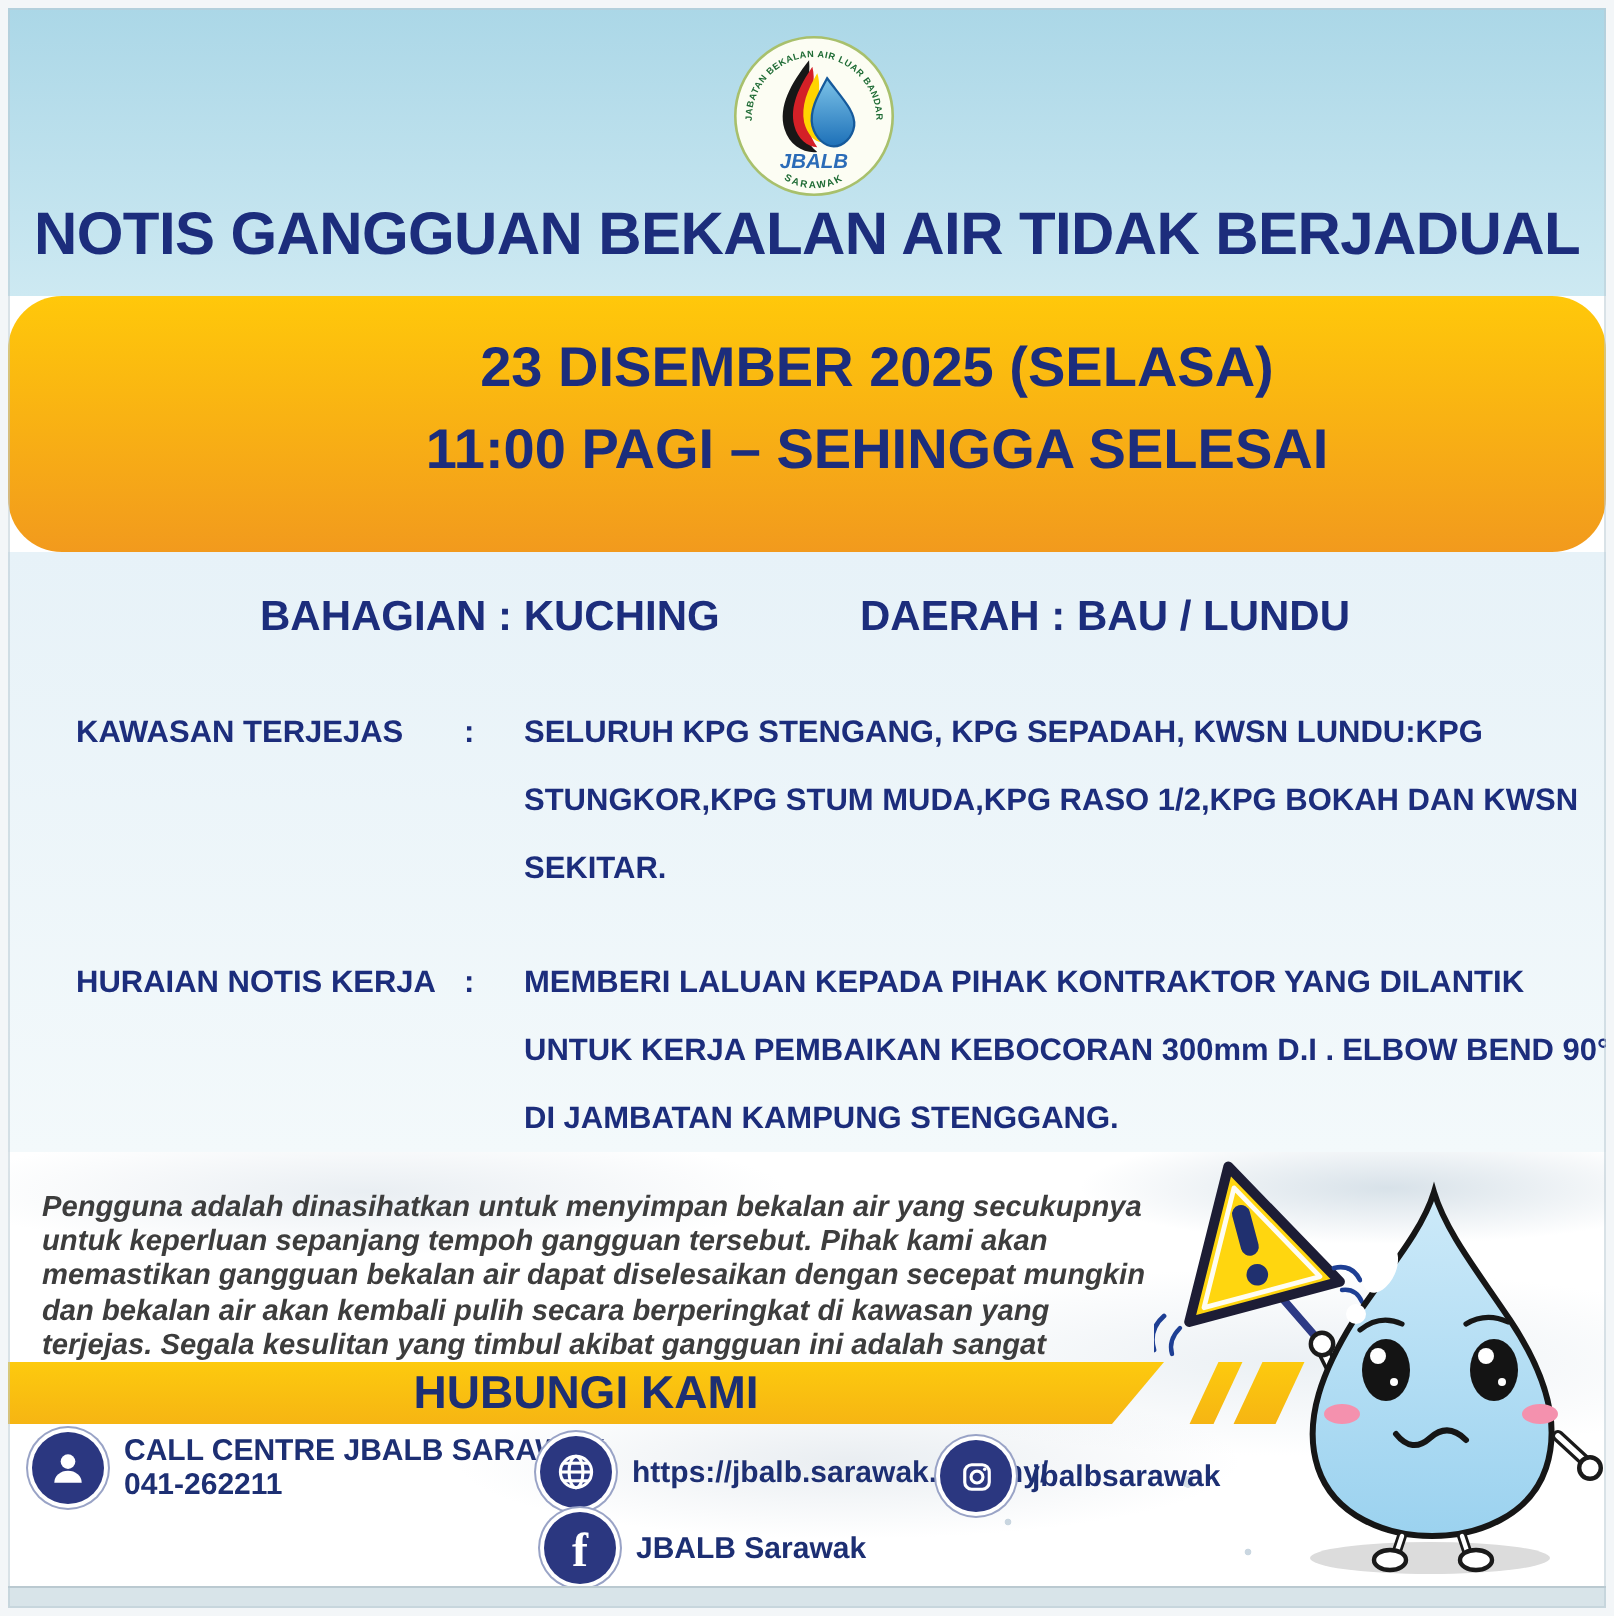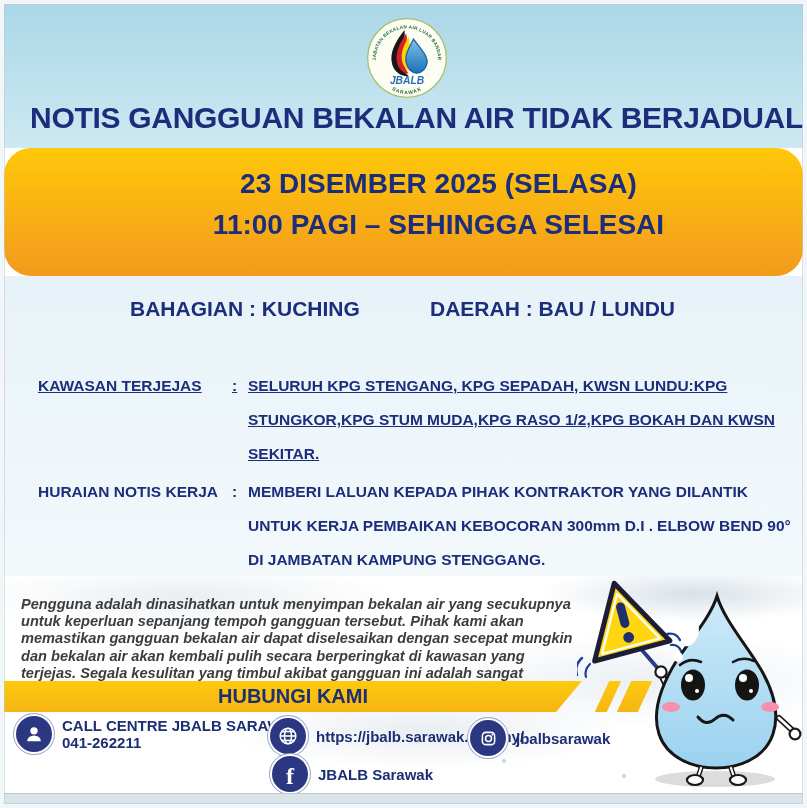--- a/index.html
+++ b/index.html
@@ -5,44 +5,44 @@
   html,body{margin:0;padding:0;}
   body{width:807px;height:808px;overflow:hidden;background:#ffffff;
        font-family:"Liberation Sans","DejaVu Sans",sans-serif;}
   .stage{position:relative;width:807px;height:808px;background:#ffffff;overflow:hidden;
          box-shadow:inset 0 0 0 1px #b9c8d0;}
 
   
   .header-bg{position:absolute;left:4px;top:4px;width:799px;height:144px;
              background:linear-gradient(#abd7e7,#cde9f2);}
   .logo{position:absolute;left:366px;top:17px;width:82px;height:82px;z-index:5;}
-  .main-title{position:absolute;left:4px;top:101px;width:799px;text-align:right;
+  .main-title{position:absolute;left:4px;top:101px;width:799px;text-align:center;
               font-size:30px;font-weight:bold;letter-spacing:-0.3px;color:#1c2d7c;z-index:5;}
 
   
   .banner{position:absolute;left:4px;top:148px;width:799px;height:128px;
           background:linear-gradient(#ffc80a,#f29a1d);z-index:4;border-radius:27px;}
   .banner-inner{position:absolute;left:70px;top:15px;width:729px;text-align:center;
                 color:#1c2d7c;font-weight:bold;font-size:28px;line-height:41px;}
 
   
   .content-bg{position:absolute;left:4px;top:276px;width:799px;height:300px;
               background:linear-gradient(#e7f2f8,#f3f9fb);}
   .region-row{position:absolute;left:4px;top:297px;width:799px;height:30px;
               font-size:21px;font-weight:bold;color:#1c2d7c;z-index:5;}
   .region-bahagian{position:absolute;left:126px;top:0;}
   .region-daerah{position:absolute;left:426px;top:0;}
 
   .detail-row{position:absolute;left:38px;width:745px;display:flex;
               color:#1c2d7c;font-weight:bold;font-size:15.5px;z-index:5;}
-  .detail-row.kawasan{top:369px;text-decoration:underline;}
+  .detail-row.kawasan{top:350px;}
   .detail-row.huraian{top:475px;}
   .detail-label{width:194px;line-height:34px;flex:none;}
   .detail-colon{width:16px;line-height:34px;flex:none;}
-  .detail-value{flex:1;}
+  .detail-value{flex:1;margin-left:14px;}
   .detail-line{line-height:34px;white-space:nowrap;}
   .italic-part{margin-left:4px;}
 
   
   .bottom-section{position:absolute;left:4px;top:576px;width:799px;height:217px;background:#ffffff;z-index:1;}
   .splash-deco{position:absolute;inset:0;pointer-events:none;
     background-image:
       radial-gradient(ellipse 300px 45px at 180px 20px, rgba(183,200,214,0.30), transparent 70%),
       radial-gradient(ellipse 220px 40px at 690px 18px, rgba(168,190,206,0.45), transparent 70%),
       radial-gradient(ellipse 330px 65px at 640px 105px, rgba(190,206,219,0.30), transparent 72%),
@@ -51,21 +51,21 @@
       radial-gradient(circle 3px at 500px 185px, rgba(150,175,195,0.5) 55%, transparent 60%),
       radial-gradient(circle 3px at 455px 120px, rgba(150,175,195,0.45) 55%, transparent 60%),
       radial-gradient(circle 5px at 590px 165px, rgba(150,175,195,0.4) 55%, transparent 60%),
       radial-gradient(circle 3px at 620px 200px, rgba(150,175,195,0.5) 55%, transparent 60%);}
   .advisory{position:absolute;left:17px;top:20px;width:552px;
             font-style:italic;font-weight:bold;font-size:14.6px;line-height:17.2px;color:#3d3d3d;}
 
   .hubungi-bar{position:absolute;left:0;top:105px;width:578px;height:31px;
                background:linear-gradient(#fdca0e,#f6b513);
                clip-path:polygon(0 0,100% 0,calc(100% - 26px) 100%,0 100%);
-               text-align:center;line-height:31px;font-size:20px;font-weight:bold;color:#1d2f73;}
+               text-align:center;line-height:31px;font-size:23px;font-weight:bold;color:#1d2f73;}
   .slash{position:absolute;top:105px;height:31px;background:linear-gradient(#fdca0e,#f6b513);
          transform:skewX(-25deg);}
   .slash.s1{left:598px;width:12px;}
   .slash.s2{left:620px;width:21px;}
 
   .contact{position:absolute;display:flex;align-items:center;gap:10px;z-index:6;}
   .contact.call{left:12px;top:140px;}
   .contact.web{left:266px;top:142px;}
   .contact.insta{left:466px;top:144px;}
   .contact.fb{left:268px;top:180px;}

